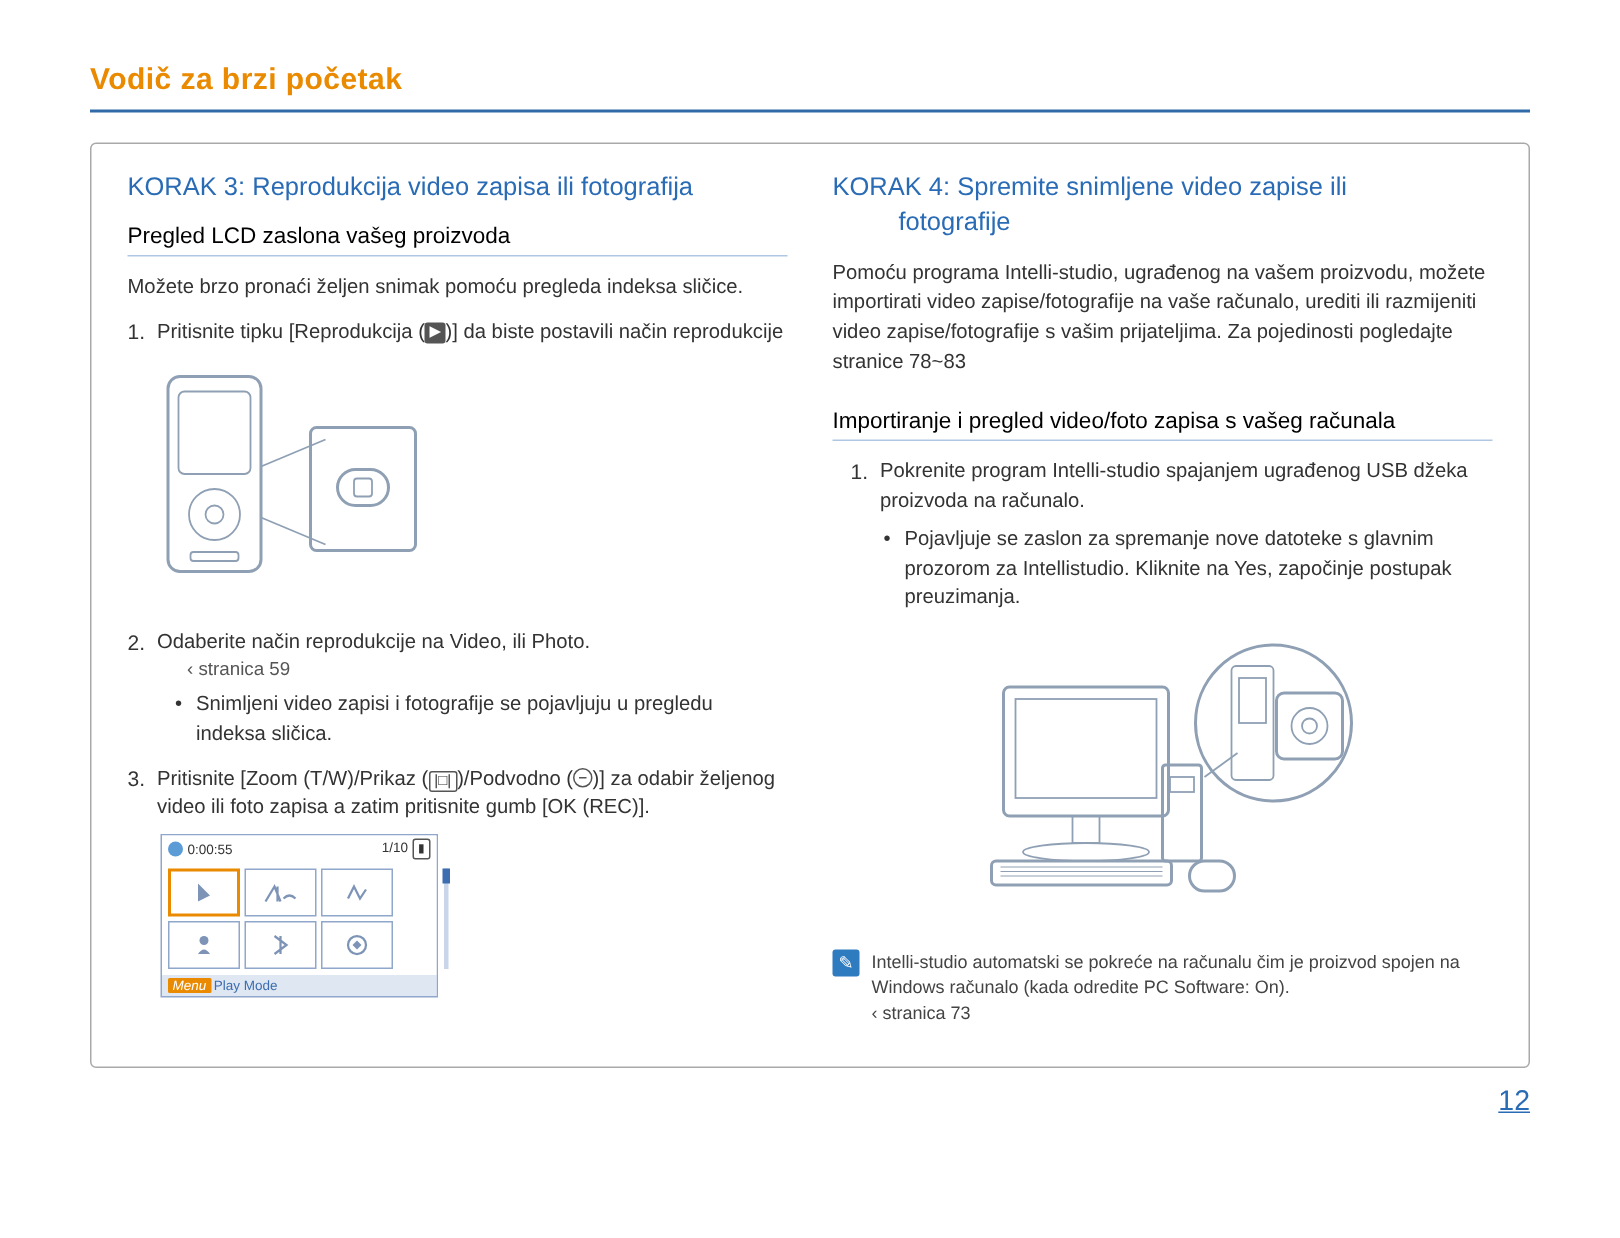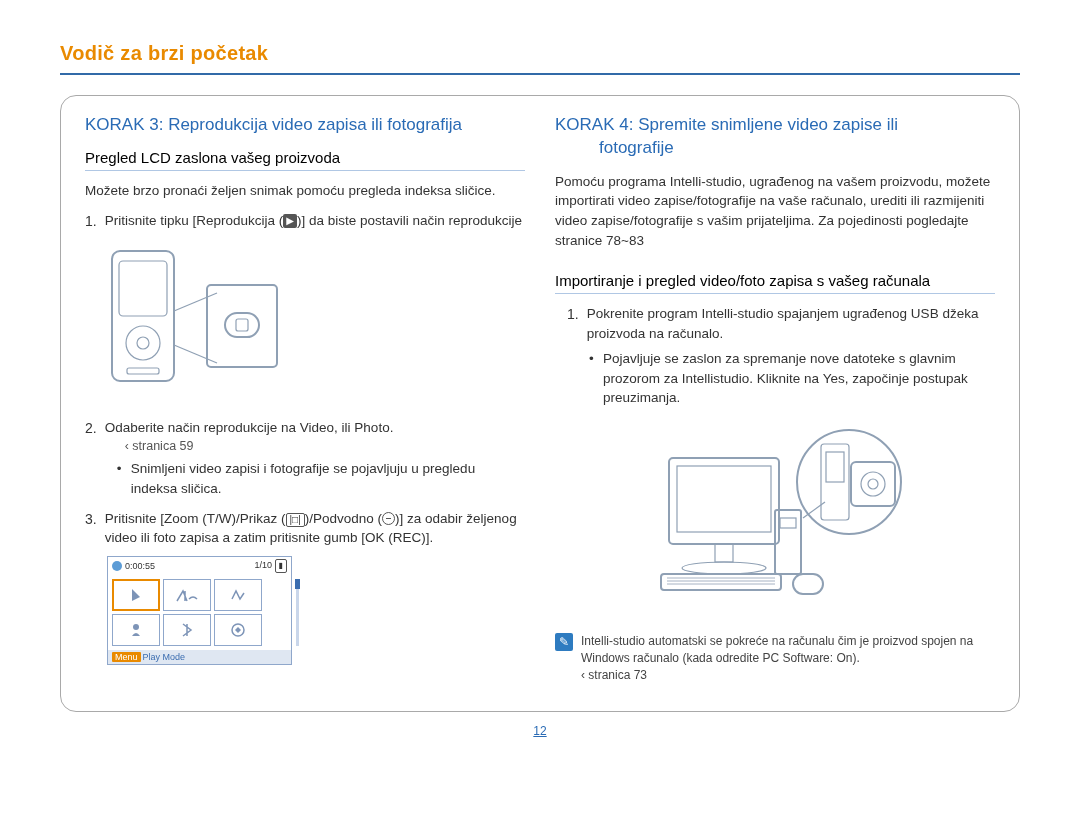--- a/index.html
+++ b/index.html
@@ -1,20 +1,20 @@
 <!DOCTYPE html>
 <html><head>
 <meta charset="utf-8">
 <style>
   * { box-sizing: border-box; margin: 0; padding: 0; }
   body { width: 1080px; height: 825px; background: #fff; font-family: Arial, Helvetica, sans-serif; font-size: 13.5px; color: #333; }
   .page { padding: 42px 60px 20px 60px; }
   .header-line { border-bottom: 2.5px solid #316aa8; margin: 8px 0 20px 0; }
   .title { color: #e98a00; font-size: 20px; font-weight: bold; letter-spacing: 0.3px; }
-  .panel { border: 1.5px solid #a9a9a9; border-radius: 16px; padding: 18px 24px 28px 24px; display: flex; gap: 30px; }
+  .panel { border: 1.5px solid #a9a9a9; border-radius: 4px; padding: 18px 24px 28px 24px; display: flex; gap: 30px; }
   .col { flex: 1; min-width: 0; }
   .step-title { color: #2a6bb5; font-size: 17px; margin-bottom: 12px; line-height: 1.35; }
   .indent-title { padding-left: 44px; }
   .sub-title { color: #000000; font-size: 15px; border-bottom: 1px solid #b0c7e4; padding-bottom: 4px; margin: 6px 0 10px 0; }
   .body-text { color: #333; line-height: 1.45; margin: 6px 0 10px 0; }
   .num-item { display: flex; gap: 8px; margin: 6px 0; line-height: 1.45; }
   .num { font-size: 14px; color: #333; }
   .bullet-item { padding-left: 20px; position: relative; line-height: 1.45; margin: 4px 0 4px 6px; }
   .bullet-item:before { content: "•"; position: absolute; left: 6px; top: 0; }
   .ref { font-size: 12.5px; color: #555; margin-left: 20px; }
@@ -27,22 +27,22 @@
   .lcd-preview { width: 185px; border: 1px solid #8fa7cb; margin: 8px 0 0 22px; }
   .lcd-top { display:flex; justify-content:space-between; align-items:center; padding:2px 4px; background:#fff; font-size:9px; color:#333;}
   .lcd-top .left{ display:flex; gap:3px; align-items:center;}
   .lcd-top .dot{ width:10px; height:10px; border-radius:50%; background:#5c9cd6; display:inline-block;}
   .lcd-grid { position:relative; display:flex; flex-wrap:wrap; gap:3px; padding:4px; background:#fff;}
   .thumb { width:48px; height:32px; border:1px solid #8fa7cb; display:flex; align-items:center; justify-content:center; color:#7d94b7;}
   .thumb.sel { border:2px solid #e98a00; }
   .scroll-bar{ position:absolute; right:-8px; top:4px; bottom:4px; width:3px; background:#c9d6ea;}
   .scroll-thumb{ position:absolute; right:-9px; top:4px; width:5px; height:10px; background:#3b6db0;}
   .lcd-bottom{ background:#dfe7f2; color:#3b6db0; font-size:9px; padding:2px 4px;}
-  .lcd-bottom .menu-tag{ background:#e98a00; color:#fff; padding:0 3px; border-radius:1px; margin-right:2px;}
-  .page-num { text-align: center; color: #2a6bb5; font-size: 12px; margin-top: 12px; text-decoration: underline; }
+  .lcd-bottom .menu-tag{ background:#e98a00; color:#fff; padding:0 3px; border-radius:1px; margin-right:2px;font-style:italic;}
+  .page-num { text-align: right; color: #2a6bb5; font-size: 19px; margin-top: 12px; text-decoration: underline; }
   .note-row { display:flex; gap:8px; margin-top:18px; }
   .note-icon { width:18px; height:18px; background:#2e7bc0; color:#fff; display:flex; align-items:center; justify-content:center; border-radius:2px; font-size:12px; flex-shrink:0;}
   .note-text { font-size:12px; color:#444; line-height:1.4; }
   svg .dev-outline { fill:none; stroke:#8fa0b4; stroke-width:2; }
   svg .dev-thin { fill:none; stroke:#8fa0b4; stroke-width:1.2; }
 </style>
 </head>
 <body>
 
 <div class="page">

